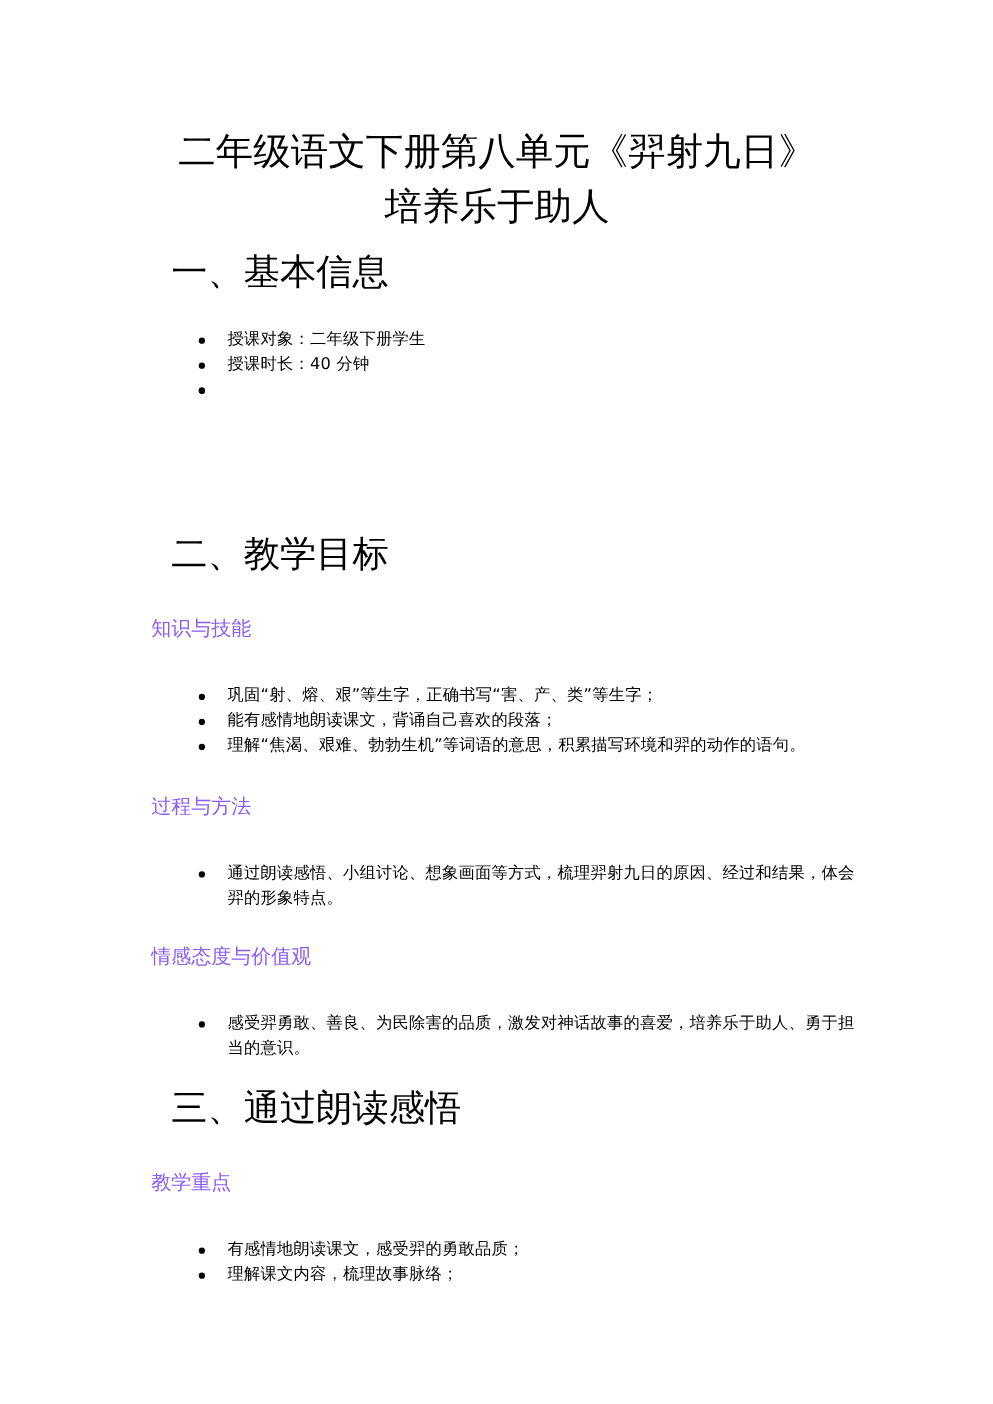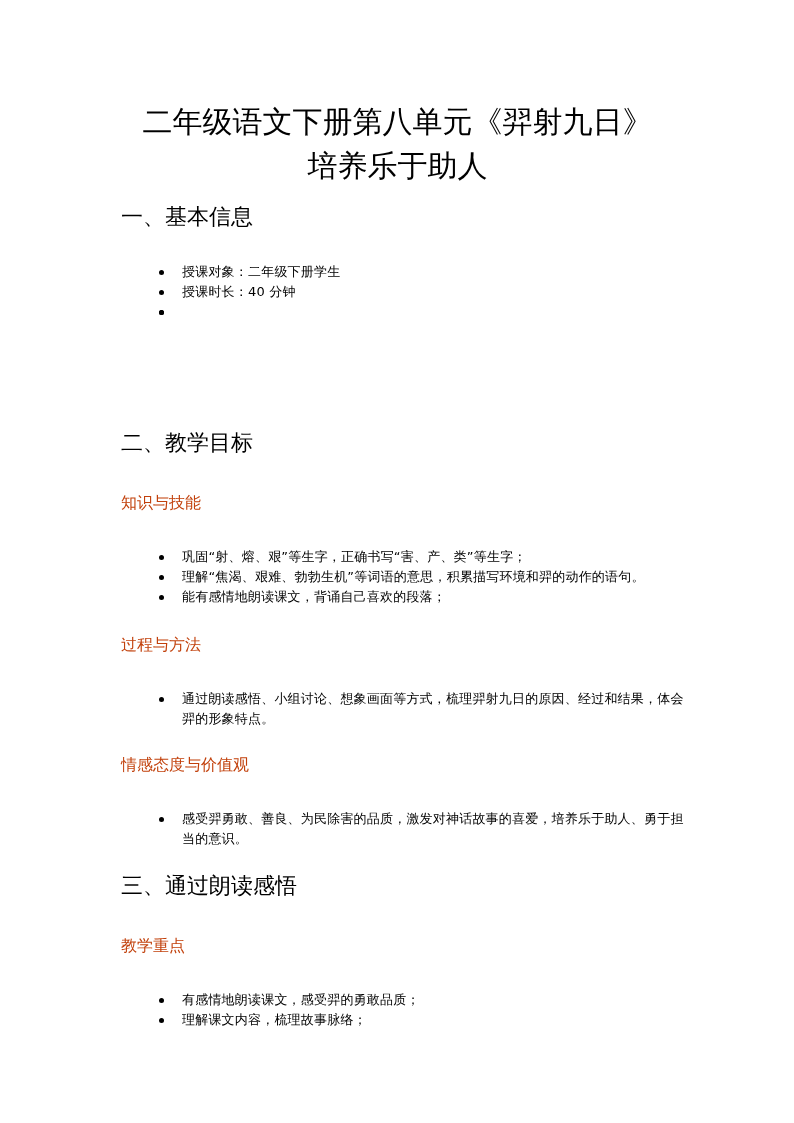--- a/index.html
+++ b/index.html
@@ -28,34 +28,34 @@
       top: 100px;
       text-align: center;
       font-size: 30px;
       line-height: 44px;
       font-weight: normal;
       margin: 0;
       letter-spacing: 0px;
     }
     .h1 {
       position: absolute;
-      left: 0;
-      font-size: 22px;
+      left: 16px;
+      font-size: 29px;
       line-height: 28px;
       font-weight: normal;
       margin: 0;
     }
     .h2 {
       position: absolute;
       left: 0;
       font-size: 16px;
       line-height: 22px;
       font-weight: normal;
       margin: 0;
-      color: #c2410c;
+      color: #8b5cf6;
     }
     ul.list {
       position: absolute;
       left: 10px;
       width: 553px;
       margin: 4px;
       padding: 0;
       list-style: none;
     }
     ul.list li {
@@ -91,22 +91,22 @@
     <li><span class="bullet"></span><span>授课时长：40 分钟</span></li>
     <li><span class="bullet"></span></li>
     <li><span class="bullet"></span></li>
   </ul>
 
   <h2 class="h1" style="top:429px;">二、教学目标</h2>
 
   <h3 class="h2" style="top:492px;">知识与技能</h3>
   <ul class="list" style="top:543px;">
     <li><span class="bullet"></span><span>巩固“射、熔、艰”等生字，正确书写“害、产、类”等生字；</span></li>
+    <li><span class="bullet"></span><span>能有感情地朗读课文，背诵自己喜欢的段落；</span></li>
     <li><span class="bullet"></span><span>理解“焦渴、艰难、勃勃生机”等词语的意思，积累描写环境和羿的动作的语句。</span></li>
-    <li><span class="bullet"></span><span>能有感情地朗读课文，背诵自己喜欢的段落；</span></li>
   </ul>
 
   <h3 class="h2" style="top:634px;">过程与方法</h3>
   <ul class="list" style="top:685px;">
     <li><span class="bullet"></span><span>通过朗读感悟、小组讨论、想象画面等方式，梳理羿射九日的原因、经过和结果，体会羿的形象特点。</span></li>
   </ul>
 
   <h3 class="h2" style="top:754px;">情感态度与价值观</h3>
   <ul class="list" style="top:805px;">
     <li><span class="bullet"></span><span>感受羿勇敢、善良、为民除害的品质，激发对神话故事的喜爱，培养乐于助人、勇于担当的意识。</span></li>

